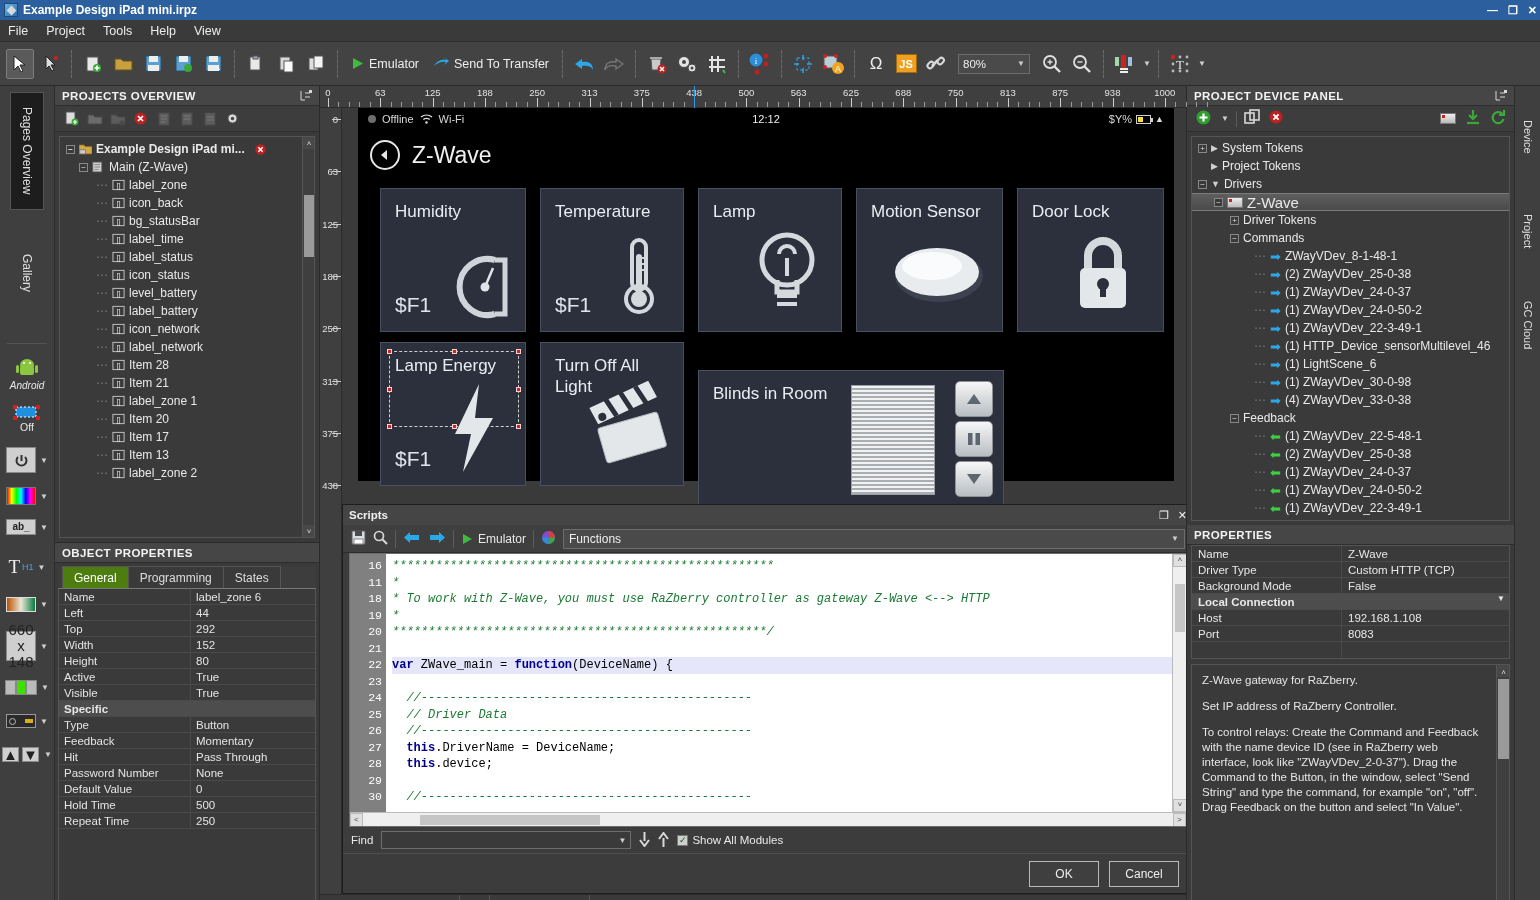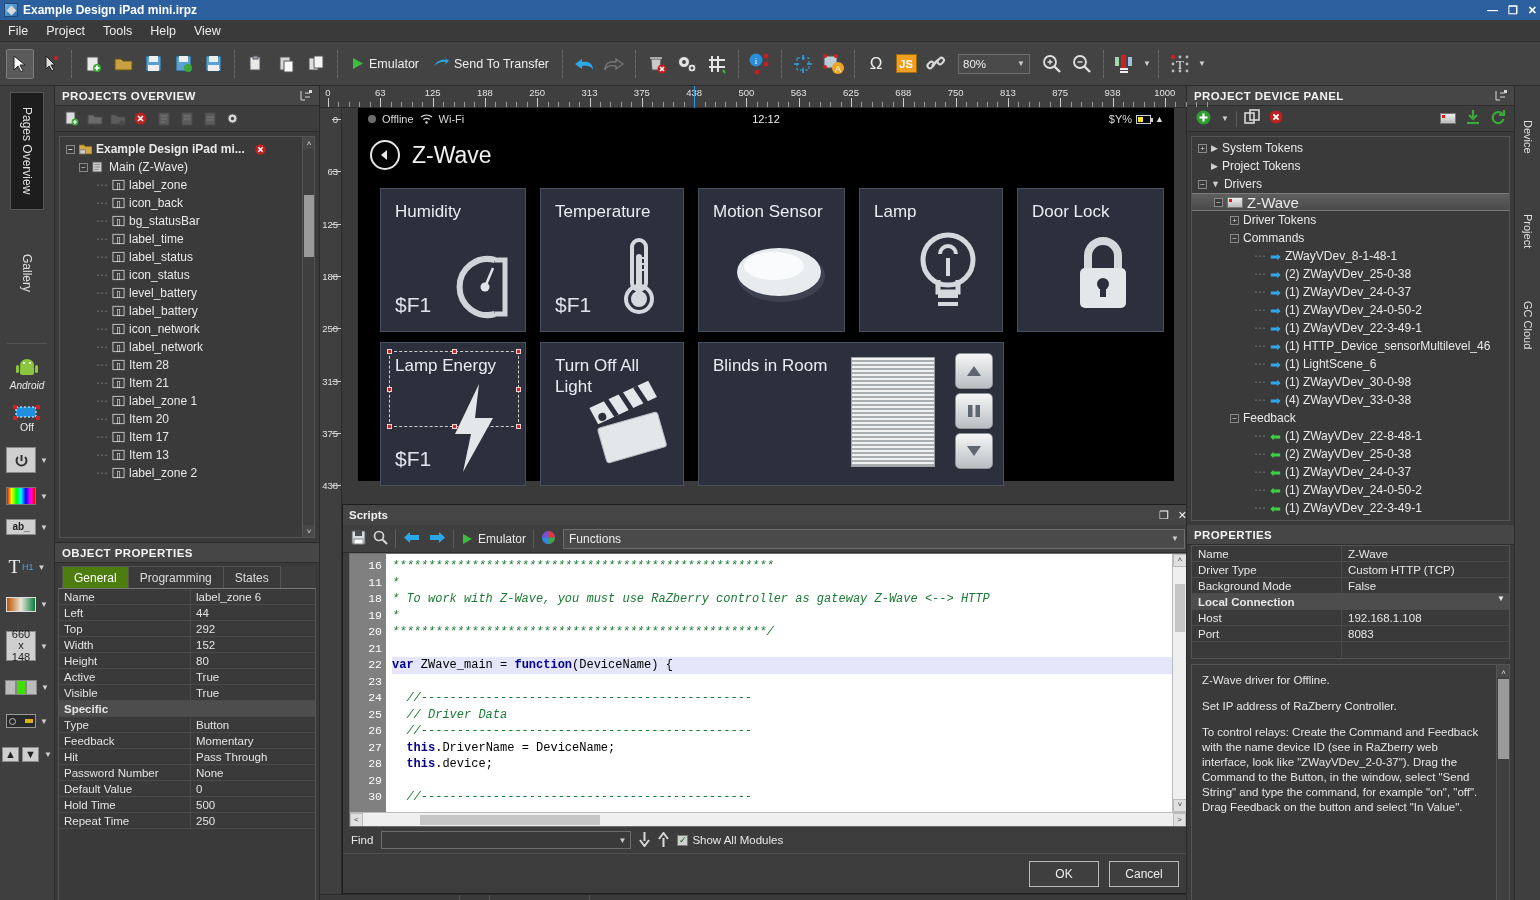--- a/index.html
+++ b/index.html
@@ -43,21 +43,21 @@
   
   .rail{width:55px;background:#3f3f3f;border-right:1px solid #2c2c2c;padding-top:6px;
     display:flex;flex-direction:column;align-items:center;}
   .railtab{width:34px;height:118px;background:#1d1d1d;border:1px solid #555;margin-bottom:6px;
     display:flex;align-items:center;justify-content:center;position:relative;}
   .railtab.alt{background:#3f3f3f;border:none;height:115px;}
   .vtext{writing-mode:vertical-rl;font-size:12px;color:#e0e0e0;white-space:nowrap;}
   .railrow{display:flex;align-items:center;justify-content:center;width:55px;margin:7px 0;gap:2px;}
   .railsep{width:40px;height:1px;background:#555;margin:6px 0;}
   .swbox{width:30px;height:26px;background:#cfcfcf;border:1px solid #8a8a8a;display:flex;
-    align-items:center;justify-content:center;font-size:11px;color:#222;line-height:1.05;text-align:center;}
+    align-items:center;justify-content:center;font-size:15px;color:#222;line-height:1.05;text-align:center;}
 
   
   .railr{width:26px;background:#3f3f3f;border-left:1px solid #2c2c2c;
     display:flex;flex-direction:column;align-items:center;padding-top:8px;gap:8px;}
   .railr .rt{width:22px;height:86px;display:flex;align-items:center;justify-content:center;}
 
   
   .leftdock{width:265px;background:#3a3a3a;border-right:1px solid #2a2a2a;display:flex;flex-direction:column;}
   .panelhdr{height:20px;background:#464646;display:flex;align-items:center;padding:0 7px;
     font-size:11.5px;font-weight:bold;letter-spacing:.4px;color:#f2f2f2;border-bottom:1px solid #2d2d2d;
@@ -975,39 +975,39 @@
                 <div class="ticon" style="right:24px;bottom:10px;">
                   <svg width="40" height="82" viewBox="0 0 40 82">
                       <rect x="13" y="4" width="14" height="50" rx="7" fill="none" stroke="#d4d9de" stroke-width="4"></rect>
                       <circle cx="20" cy="63" r="13" fill="none" stroke="#d4d9de" stroke-width="4"></circle>
                       <rect x="17" y="18" width="6" height="44" rx="3" fill="#d4d9de"></rect>
                       <circle cx="20" cy="63" r="8" fill="#d4d9de"></circle>
                       <path d="M22 22h5M22 28h5M22 34h5" stroke="#d4d9de" stroke-width="2"></path>
                     </svg>
                 </div>
               </div>
-              <div class="tile" style="width:147px;height:144px;">
-                <div class="tlabeltxt">Motion Sensor</div>
-                <div class="ticon" style="right:16px;bottom:22px;">
-                  <svg width="94" height="60" viewBox="0 0 94 60">
-                      <ellipse cx="47" cy="30" rx="44" ry="26" fill="#3d4250"></ellipse>
-                      <ellipse cx="45" cy="26" rx="42" ry="24" fill="#e9ecef"></ellipse>
-                      <ellipse cx="40" cy="20" rx="30" ry="14" fill="#fafbfc"></ellipse>
-                    </svg>
-                </div>
-              </div>
               <div class="tile" style="width:144px;height:144px;">
                 <div class="tlabeltxt">Lamp</div>
                 <div class="ticon" style="right:26px;bottom:14px;">
                   <svg width="56" height="86" viewBox="0 0 56 86">
                       <circle cx="28" cy="32" r="25" fill="none" stroke="#d4d9de" stroke-width="5"></circle>
                       <path d="M18 52v12h20V52" fill="none" stroke="#d4d9de" stroke-width="5"></path>
                       <path d="M18 68h20M18 76h20" stroke="#d4d9de" stroke-width="4"></path>
                       <path d="M28 30v18" stroke="#d4d9de" stroke-width="4"></path>
                       <path d="M20 26a8 8 0 0 1 16 0" fill="none" stroke="#d4d9de" stroke-width="4"></path>
+                    </svg>
+                </div>
+              </div>
+              <div class="tile" style="width:147px;height:144px;">
+                <div class="tlabeltxt">Motion Sensor</div>
+                <div class="ticon" style="right:16px;bottom:22px;">
+                  <svg width="94" height="60" viewBox="0 0 94 60">
+                      <ellipse cx="47" cy="30" rx="44" ry="26" fill="#3d4250"></ellipse>
+                      <ellipse cx="45" cy="26" rx="42" ry="24" fill="#e9ecef"></ellipse>
+                      <ellipse cx="40" cy="20" rx="30" ry="14" fill="#fafbfc"></ellipse>
                     </svg>
                 </div>
               </div>
               <div class="tile" style="width:147px;height:144px;">
                 <div class="tlabeltxt">Door Lock</div>
                 <div class="ticon" style="right:30px;bottom:14px;">
                   <svg width="60" height="82" viewBox="0 0 60 82">
                       <path d="M15 36V24a15 15 0 0 1 30 0v12" fill="none" stroke="#d4d9de" stroke-width="8"></path>
                       <rect x="7" y="36" width="46" height="40" rx="5" fill="#e3e7ea"></rect>
                       <circle cx="30" cy="52" r="6" fill="#2b303c"></circle>
@@ -1043,21 +1043,21 @@
                   <svg width="82" height="86" viewBox="0 0 82 86">
                       <g transform="rotate(-16 41 43)">
                         <rect x="10" y="40" width="62" height="36" rx="3" fill="#e3e7ea" stroke="#b8bec4"></rect>
                         <path d="M8 18 L72 8 L76 26 L12 36 Z" fill="#e3e7ea"></path>
                         <path d="M26 14 L32 33 M42 12 L48 31 M58 10 L64 29" stroke="#2b303c" stroke-width="5"></path>
                         <circle cx="18" cy="30" r="4" fill="#2b303c"></circle>
                       </g>
                     </svg>
                 </div>
               </div>
-              <div class="tile" style="width:306px;height:144px;">
+              <div class="tile" style="width:306px;height:144px;margin-top:28px;">
                 <div class="tlabeltxt">Blinds in Room</div>
                 <div style="position:absolute;left:152px;top:14px;width:84px;height:110px;background:repeating-linear-gradient(to bottom,#f2f2f2 0 2px,#a9aeb3 2px 4px);border:1px solid #9aa0a6;"></div>
                 <div style="position:absolute;right:10px;top:10px;display:flex;flex-direction:column;gap:4px;">
                   <div style="width:38px;height:36px;background:linear-gradient(#f6f6f6,#b9bec3);border:1px solid #8d9297;border-radius:5px;display:flex;align-items:center;justify-content:center;">
                     <svg width="18" height="14" viewBox="0 0 18 14">
                         <path d="M9 2 L16 12 L2 12 Z" fill="#5e666f"></path>
                       </svg>
                     </div>
                   <div style="width:38px;height:36px;background:linear-gradient(#f6f6f6,#b9bec3);border:1px solid #8d9297;border-radius:5px;display:flex;align-items:center;justify-content:center;">
                     <svg width="16" height="16" viewBox="0 0 16 16">
@@ -1299,21 +1299,21 @@
             <span class="arrowR">➡</span>
             <span>(4) ZWayVDev_33-0-38</span>
           </div>
           <div class="drow" style="padding-left:38px;">
             <span class="tnode">−</span>
             <span>Feedback</span>
           </div>
           <div class="drow" style="padding-left:62px;">
             <span class="dot">⋯</span>
             <span class="arrowL">⬅</span>
-            <span>(1) ZWayVDev_22-8-48-1</span>
+            <span>(1) ZWayVDev_22-5-48-1</span>
           </div>
           <div class="drow" style="padding-left:62px;">
             <span class="dot">⋯</span>
             <span class="arrowL">⬅</span>
             <span>(2) ZWayVDev_25-0-38</span>
           </div>
           <div class="drow" style="padding-left:62px;">
             <span class="dot">⋯</span>
             <span class="arrowL">⬅</span>
             <span>(1) ZWayVDev_24-0-37</span>
@@ -1367,21 +1367,21 @@
               <div class="dpv">8083</div>
             </div>
             <div class="dprow" style="border-bottom:none;">
               <div class="dpk"></div>
               <div class="dpv"></div>
             </div>
           </div>
       </div>
       <div class="helpbox">
         <div id="help-text" style="padding-right:14px;">
-            <p>Z-Wave driver for Offline.</p>
+            <p>Z-Wave gateway for RaZberry.</p>
             <p>Set IP address of RaZberry Controller.</p>
             <p>To control relays: Create the Command and Feedback with the name device ID (see in RaZberry web interface, look like "ZWayVDev_2-0-37"). Drag the Command to the Button, in the window, select "Send String" and type the command, for example "on", "off". Drag Feedback on the button and select "In Value".</p>
           </div>
         <div style="position:absolute;right:0;top:0;bottom:0;width:13px;background:#3f3f3f;border-left:1px solid #555;">
           <div style="position:absolute;top:0;width:13px;height:12px;font-size:8px;text-align:center;color:#ddd;background:#484848;">˄</div>
           <div style="position:absolute;top:14px;left:1px;width:11px;height:80px;background:#9a9a9a;"></div>
 
         </div>
       </div>
     </div>

